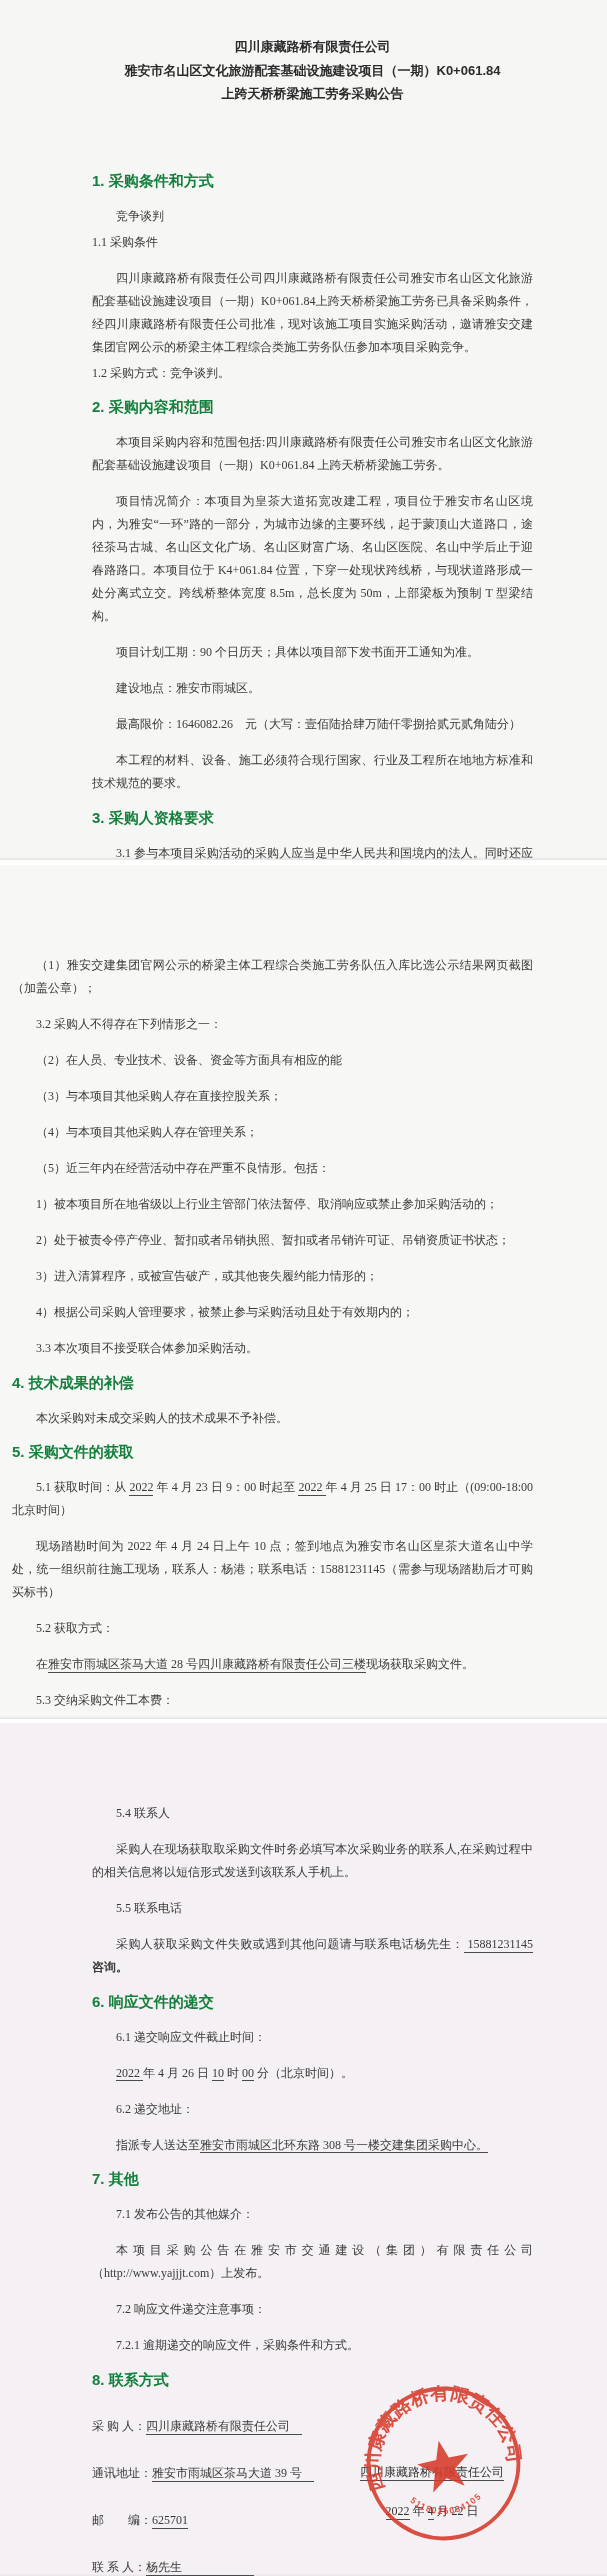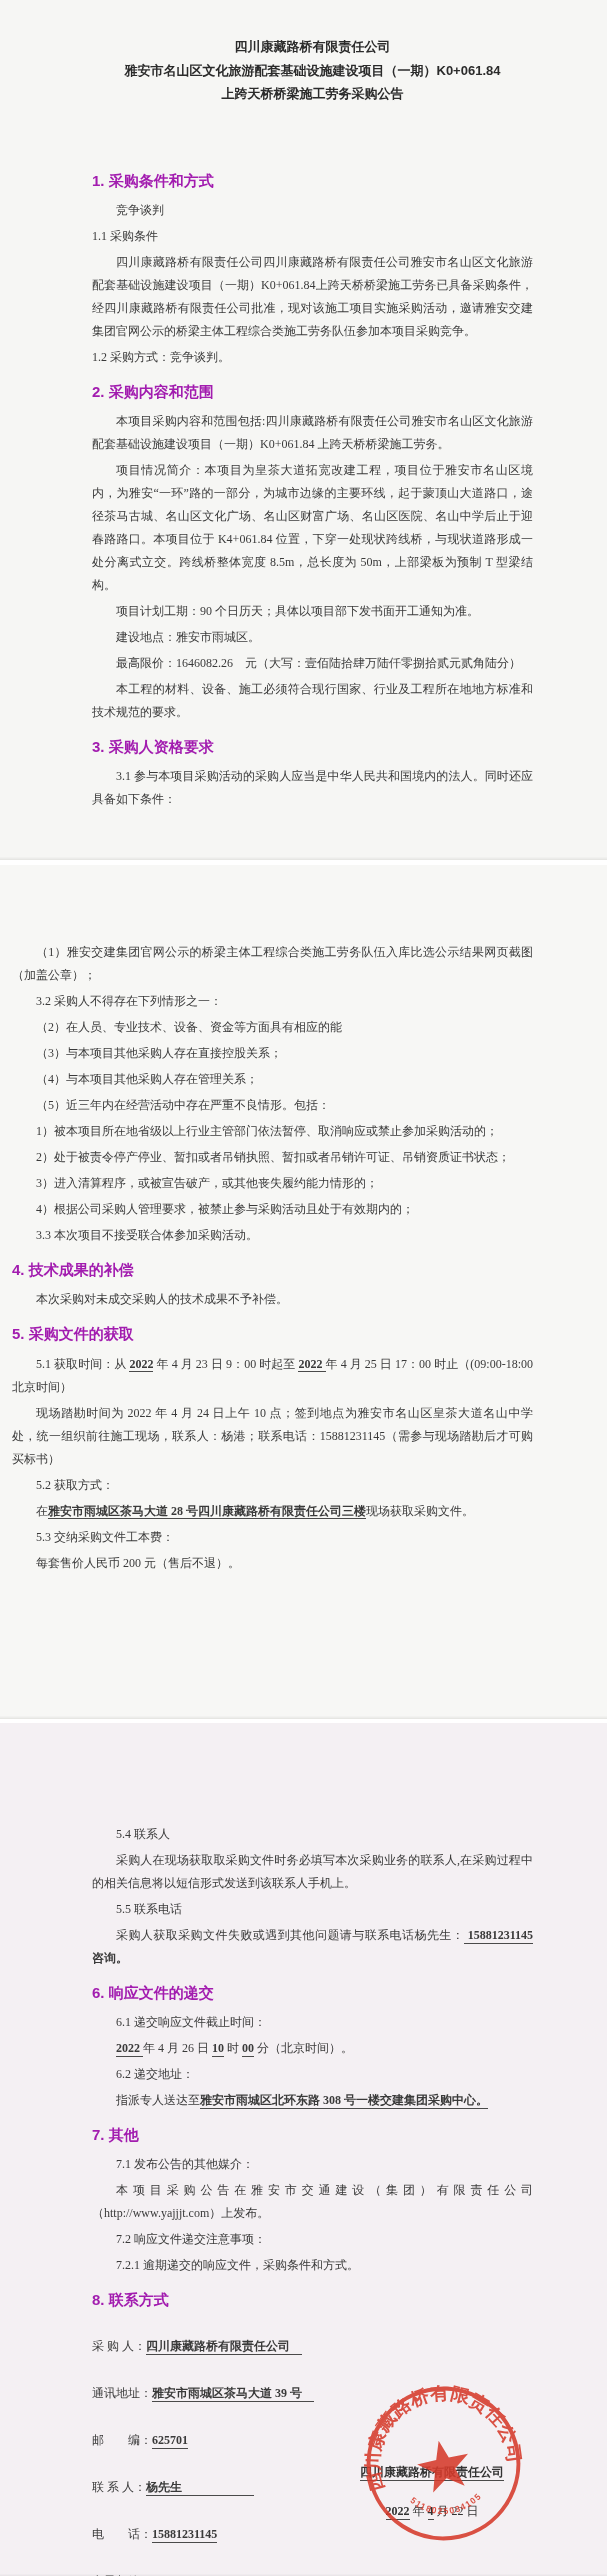--- a/index.html
+++ b/index.html
@@ -3,31 +3,31 @@
 <meta charset="utf-8">
 <style>
   html,body{margin:0;padding:0;background:#ffffff;}
   body{width:607px;font-family:"Liberation Serif","DejaVu Serif",serif;color:#3a3a3a;}
   .doc{width:526px;}
   .page{position:relative;overflow:hidden;box-sizing:border-box;width:607px;
         padding-left:92px;padding-right:74px;
         box-shadow:inset 0 -1.5px 0 rgba(0,0,0,0.04);}
   .page1{height:860px;background:#f6f6f4;padding-top:35px;margin-bottom:5.3px;border-bottom:0.8px solid #e6e6e3;}
   .page2{height:854px;background:#f7f7f5;padding-top:76px;margin-bottom:3.8px;border-bottom:0.8px solid #e6e6e3;padding-left:12px;}
-  .page3{height:853px;background:#f4f0f3;padding-top:100px;}
+  .page3{height:853px;background:#f4f0f3;padding-top:66px;}
   .title{margin-bottom:63px;}
   .tline{text-align:center;font-family:"Liberation Sans","DejaVu Sans",sans-serif;
          font-weight:bold;font-size:13px;line-height:23.5px;color:#2b2b2b;}
   .h1{font-family:"Liberation Sans","DejaVu Sans",sans-serif;font-weight:bold;
-      font-size:15px;line-height:23px;color:#a21caf;margin:10.6px 0 7.6px;}
+      font-size:15px;line-height:23px;color:#15803d;margin:10.6px 0 7.6px;}
   .p,.p0,.contact{font-size:12px;line-height:23px;margin:0 0 3px;text-align:justify;}
-  .p{text-indent:2em;}
+  .p{text-indent:2em;margin-top:13px;}
   .p0{text-indent:0;}
   .contact{margin-bottom:9px;text-align:left;margin-top:24px;}
-  .ul{border-bottom:0.8px solid #4a4a4a;padding-bottom:0.8px;font-weight:bold;}
+  .ul{border-bottom:0.8px solid #4a4a4a;padding-bottom:0.8px;}
   .bold{font-weight:bold;}
   .sig{position:absolute;left:332px;top:738px;width:200px;text-align:center;font-size:12px;line-height:23px;color:#333;}
   .sig .line2{margin-top:16px;}
   .seal{position:absolute;left:363px;top:660px;width:161px;height:161px;
         transform:rotate(-12deg);opacity:.88;pointer-events:none;}
   .seal text{font-family:"Liberation Sans","DejaVu Sans",sans-serif;font-weight:bold;}
 </style>
 </head>
 <body>
 

